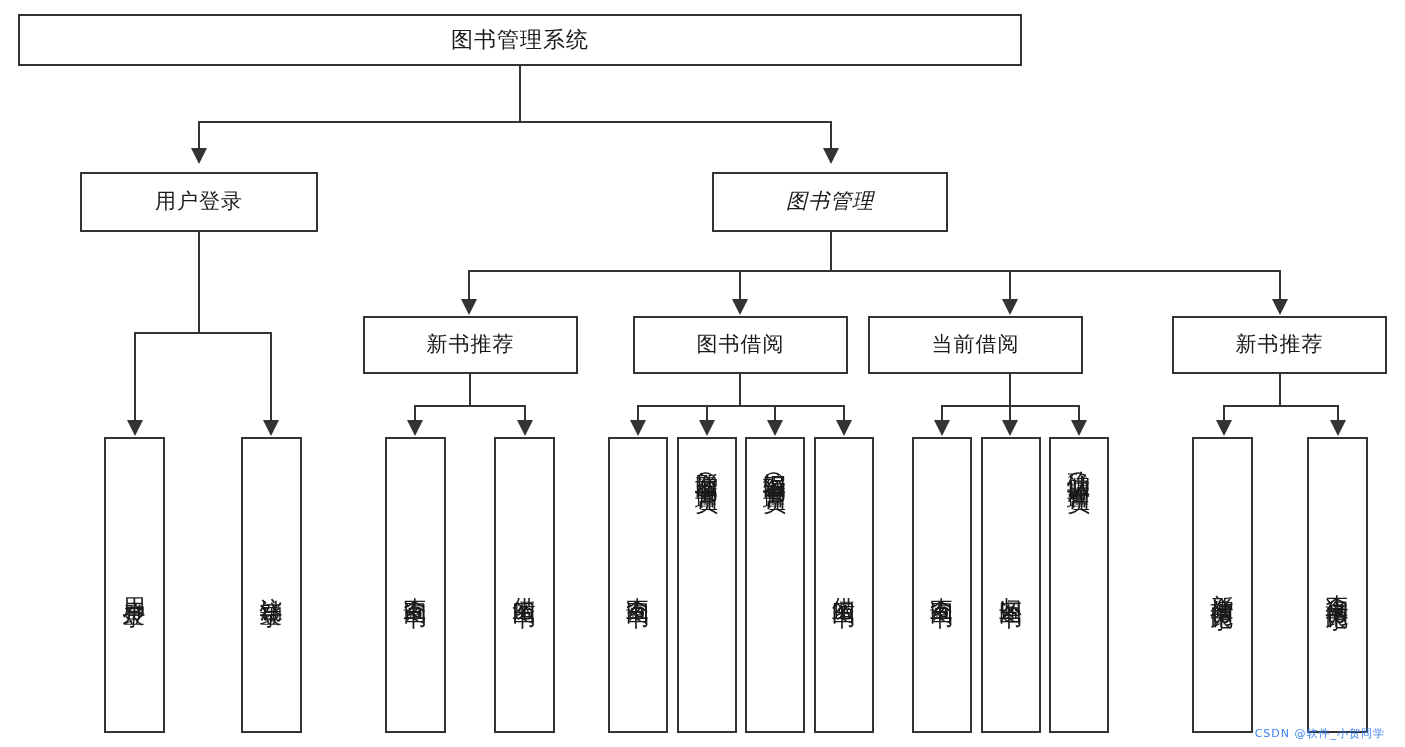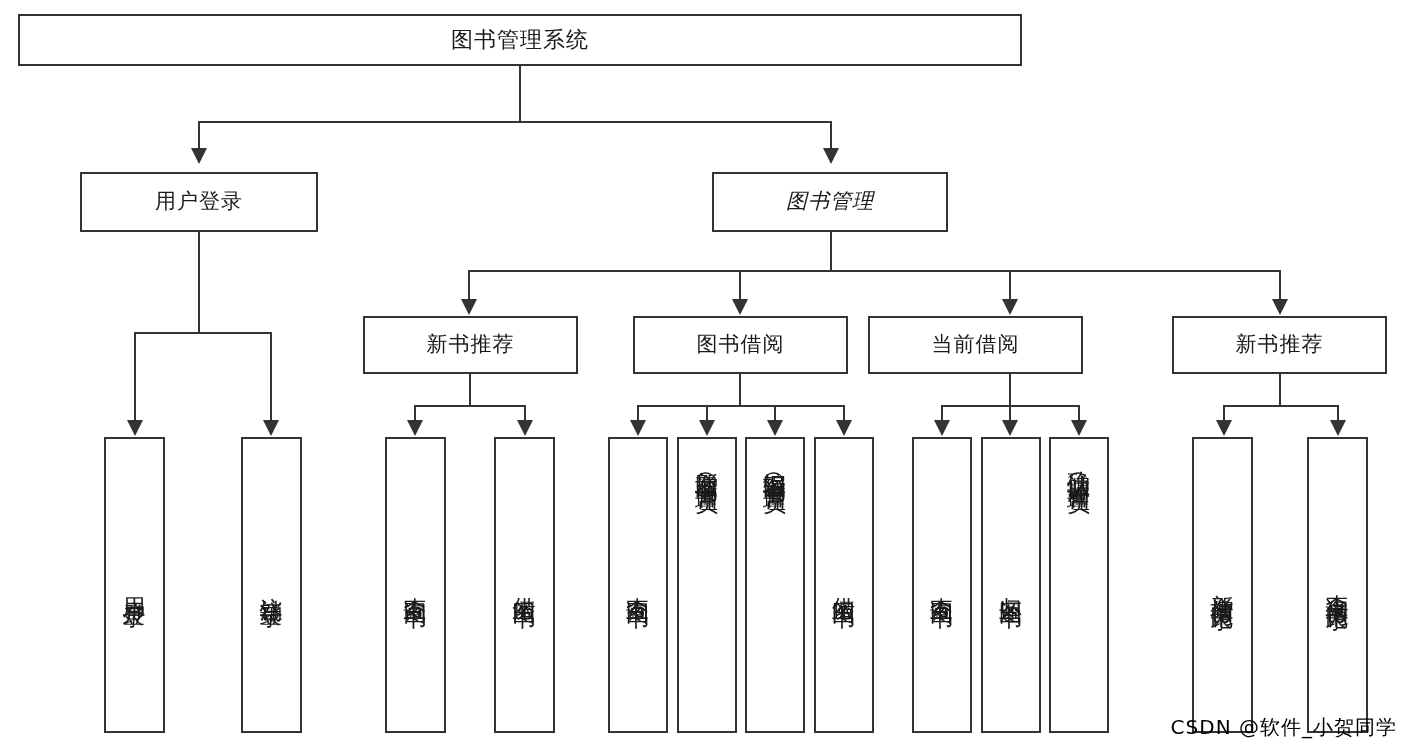--- a/index.html
+++ b/index.html
@@ -74,24 +74,24 @@
     width: 0;
     height: 0;
     border-left: 8px solid transparent;
     border-right: 8px solid transparent;
     border-top: 16px solid #333333;
   }
 
   
   #watermark {
     position: absolute;
-    right: 8px;
+    right: 20px;
     bottom: 6px;
-    font-size: 20px;
-    color: #000000;
+    font-size: 11px;
+    color: #3b82f6;
     letter-spacing: 1px;
     white-space: nowrap;
     user-select: none;
   }
 </style>
 </head>
 <body>
 
 <div id="diagram-root">
 

